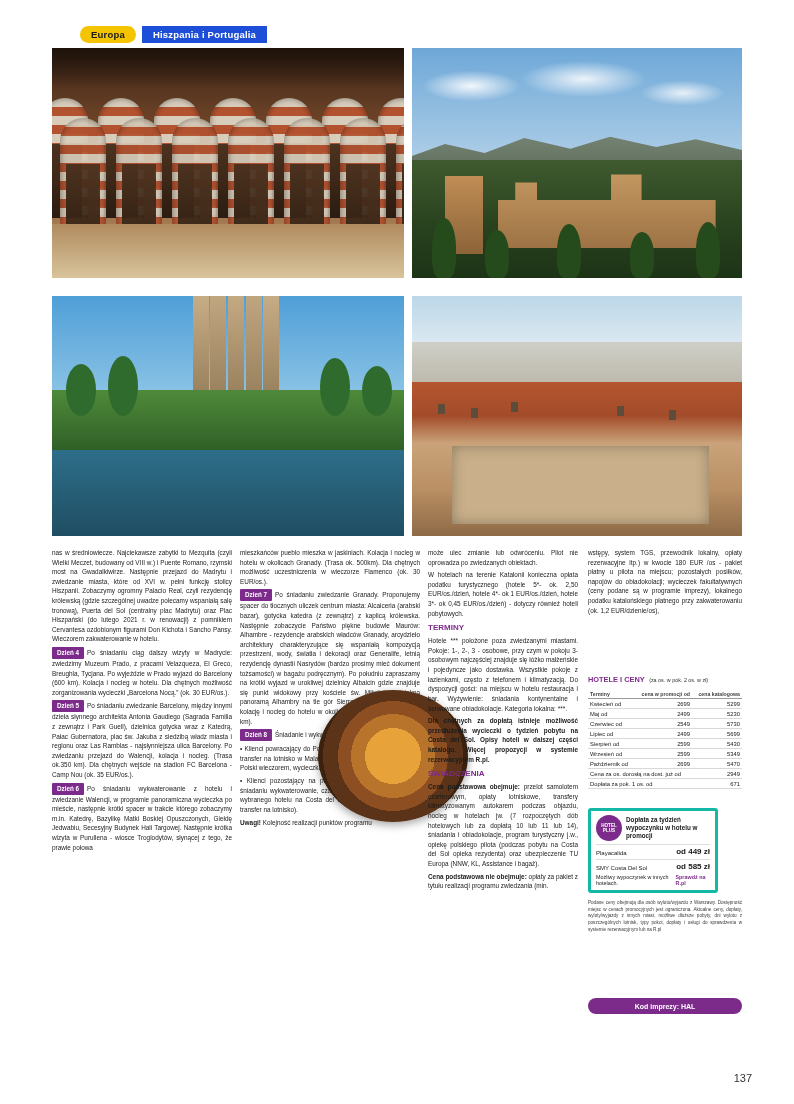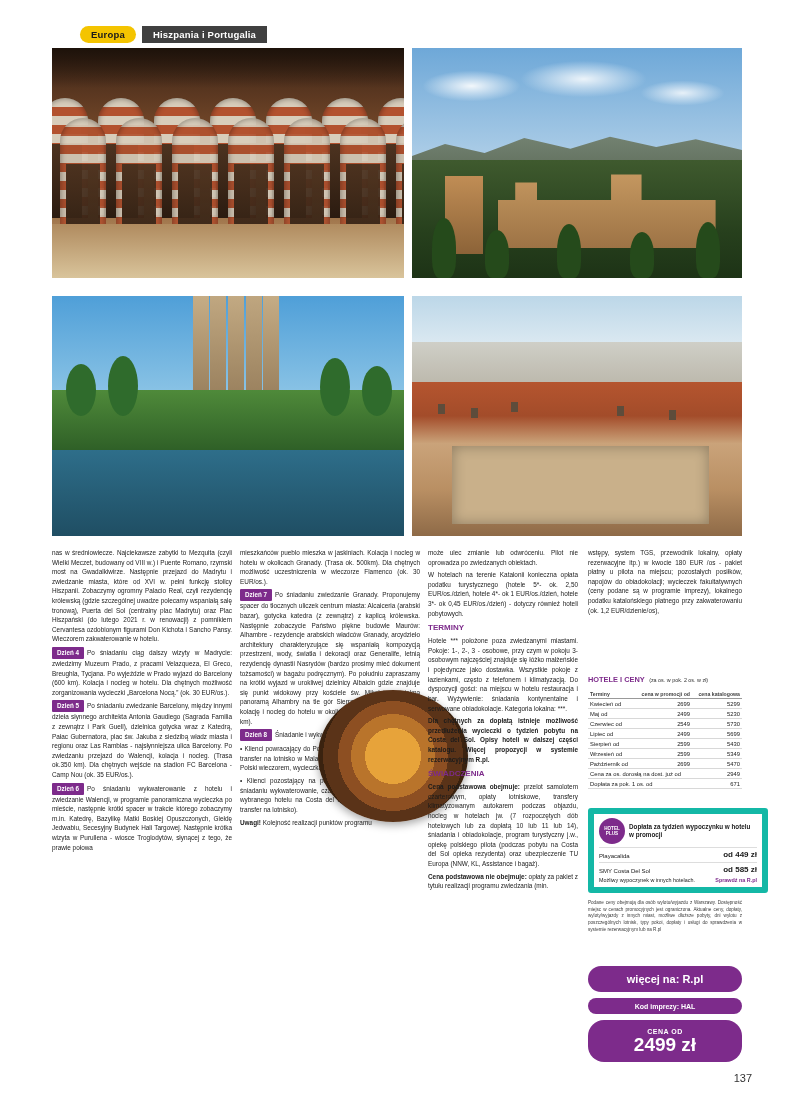--- a/index.html
+++ b/index.html
@@ -21,21 +21,21 @@
     font-size: 9.5px; font-weight: bold; padding-left: 40px;
   }
   .bc-pill {
     background: #f4c400; color: #1a1a1a;
     border-radius: 9px; padding: 0 11px;
     display: flex; align-items: center;
     letter-spacing: .2px;
   }
   .bc-sep { width: 6px; }
   .bc-region {
-    background: #404040; color: #fff;
+    background: #1d4ed8; color: #fff;
     padding: 0 11px; display: flex; align-items: center;
     letter-spacing: .2px;
   }
 
   
   .photo { position: absolute; overflow: hidden; }
   .photo .inner { width:100%; height:100%; position:relative; }
 
   #photo-mosque { left: 52px; top: 48px; width: 352px; height: 230px; }
   #photo-alhambra { left: 412px; top: 48px; width: 330px; height: 230px; }
@@ -152,22 +152,22 @@
     left: 588px; top: 668px; width: 154px;
   }
   #terms-box .title { color:#7d2b8b; font-weight:bold; font-size:7.4px; }
   #terms-box .sub { font-size:5.4px; color:#333; }
   table.prices { width: 100%; border-collapse: collapse; font-size: 5.8px; margin-top: 3px; }
   table.prices th, table.prices td { border-bottom: 1px solid #d8d8d8; padding: 1.5px 2px; text-align: right; }
   table.prices th:first-child, table.prices td:first-child { text-align: left; }
   table.prices thead th { color:#444; font-weight: bold; font-size:5.2px; border-bottom:1px solid #999; }
 
   #hotelplus-box {
-    left: 588px; top: 808px; width: 180px;
-    border: 6px solid #14b8a6; border-radius: 3px; padding: 4px 5px;
+    left: 588px; top: 808px; width: 130px;
+    border: 3px solid #14b8a6; border-radius: 3px; padding: 4px 5px;
   }
   .hp-head { display:flex; align-items:center; gap:4px; }
   .hp-badge {
     width: 26px; height: 26px; border-radius: 50%;
     background: #7d2b8b; color:#fff; font-size:4.6px; font-weight:bold;
     display:flex; flex-direction:column; align-items:center; justify-content:center; line-height:1.1;
     flex: 0 0 26px; text-align:center;
   }
   .hp-title { font-size:6.3px; font-weight:bold; color:#1a1a1a; line-height:1.3; }
   .hp-row { display:flex; justify-content:space-between; align-items:flex-end;
@@ -383,21 +383,16 @@
       <span class="price">od 585 zł</span>
     </div>
     <div class="hp-note">
       <span>Możliwy wypoczynek w innych hotelach.</span>
       <span class="link">Sprawdź na R.pl</span>
     </div>
   </div>
 
   <div id="fineprint">Podane ceny obejmują dla osób wylotu/wyjazdu z Warszawy. Dostępność miejsc w cenach promocyjnych jest ograniczona. Aktualne ceny, dopłaty, wyloty/wyjazdy z innych miast, możliwe dłuższe pobyty, dni wylotu z poszczególnych lotnisk, typy pokoi, dopłaty i usługi do sprawdzenia w systemie rezerwacyjnym lub na R.pl</div>
 
-  <div class="cta" id="cta-rpl">więcej na: R.pl</div>
   <div class="cta" id="cta-code">Kod imprezy: HAL</div>
-  <div class="cta" id="cta-price">
-    <div class="lbl">CENA OD</div>
-    <div class="val">2499 zł</div>
-  </div>
 
   <div id="page-num">137</div>
 </div>
 
 </body></html>

